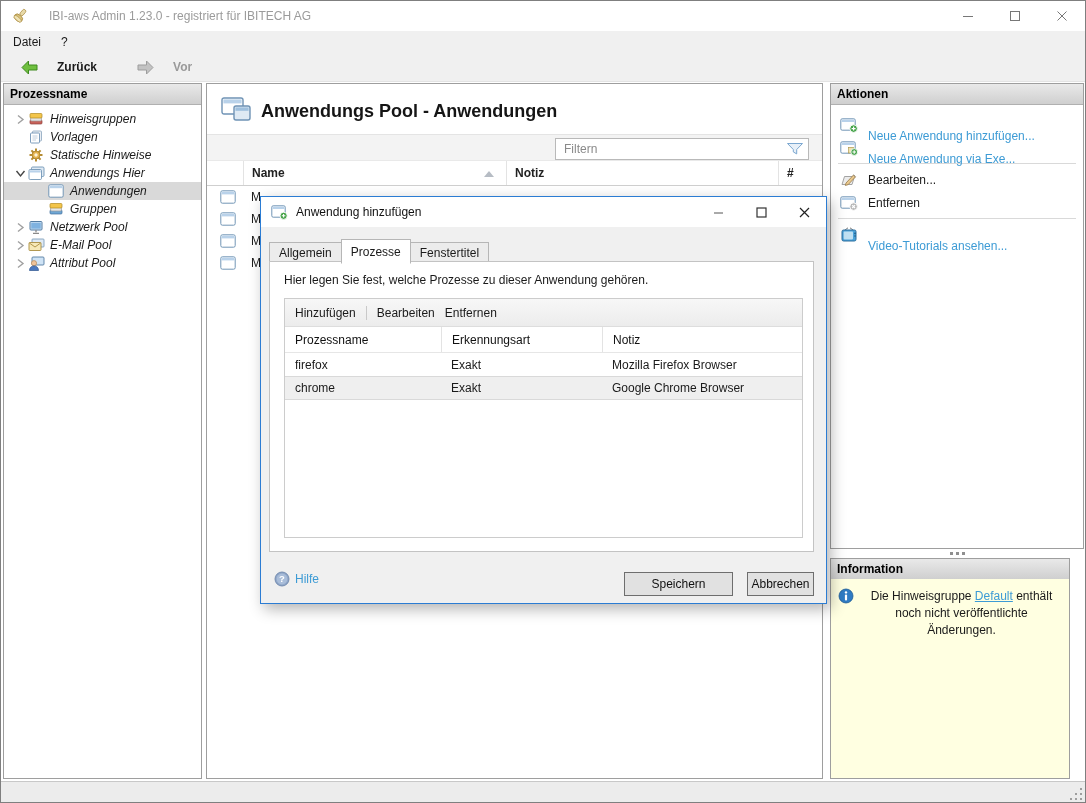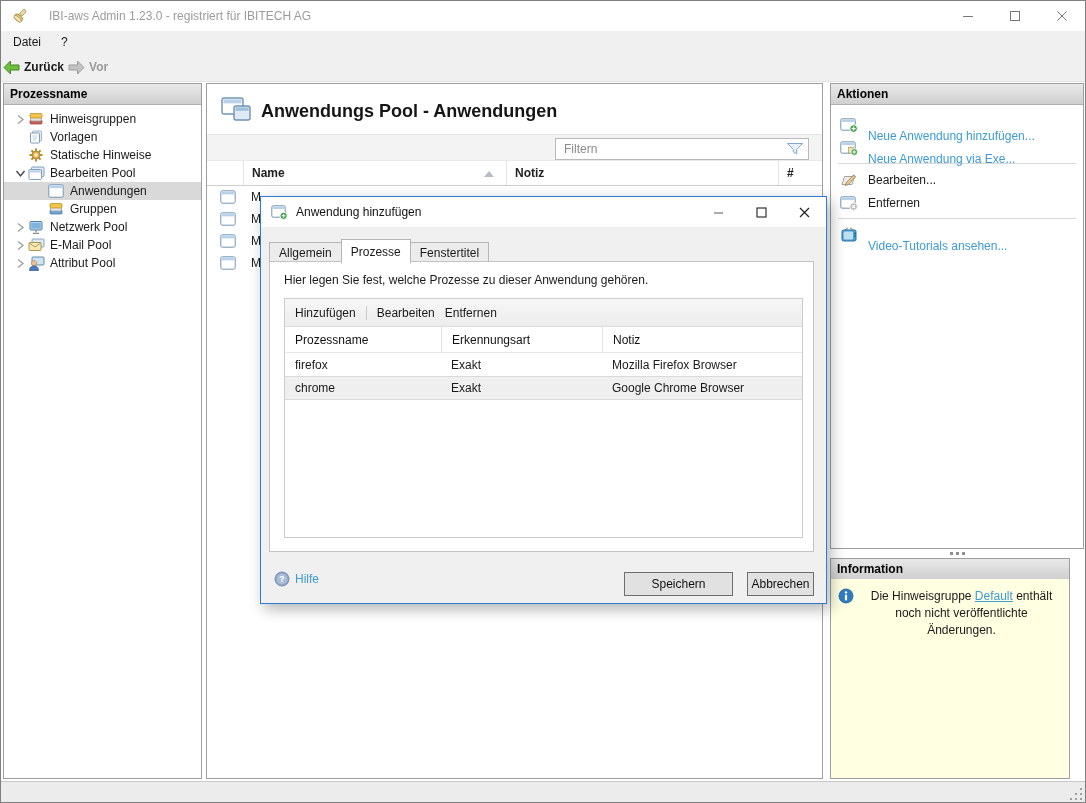--- a/index.html
+++ b/index.html
@@ -12,39 +12,39 @@
   
   .titlebar{position:absolute;left:0;top:0;width:100%;height:30px;background:#fff;display:flex;align-items:center;}
   .titlebar .logo{margin-left:10px;width:18px;height:18px;flex:0 0 auto;}
   .titlebar .title{margin-left:20px;color:#9b9b9b;font-size:12px;}
   .win-controls{position:absolute;right:0;top:0;height:30px;display:flex;}
   .win-btn{width:47px;height:30px;display:flex;align-items:center;justify-content:center;color:#777;}
   
   .menubar{position:absolute;left:0;top:30px;width:100%;height:22px;background:#f0f0f0;display:flex;align-items:center;}
   .menu-item{padding:0 8px;margin-left:4px;}
   .toolbar{position:absolute;left:0;top:52px;width:100%;height:28px;background:#f0f0f0;display:flex;align-items:center;border-bottom:1px solid #e3e3e3;}
-  .tb-btn{display:flex;align-items:center;gap:4px;padding:0 2px;height:24px;}
+  .tb-btn{display:flex;align-items:center;gap:19px;padding:0 20px;height:24px;}
   .tb-btn .lbl{font-weight:600;}
   .tb-btn.disabled .lbl{color:#9a9a9a;font-weight:600;}
   
   .panel{position:absolute;background:#fff;border:1px solid #9e9e9e;box-sizing:border-box;}
   .panel-header{height:20px;background:linear-gradient(#e9e9e9,#cfcfcf);border-bottom:1px solid #b0b0b0;
     font-weight:bold;font-size:12px;display:flex;align-items:center;padding-left:6px;color:#000;}
   .nav-panel{left:2px;top:82px;width:199px;height:696px;}
   .main-panel{left:205px;top:82px;width:617px;height:696px;}
   .actions-panel{left:829px;top:82px;width:254px;height:466px;}
   .info-panel{left:829px;top:557px;width:240px;height:221px;text-align:center;}
   
   .tree{padding-top:5px;}
   .tree-item{height:18px;display:flex;align-items:center;position:relative;}
   .tree-item .expander{width:16px;height:16px;margin-left:8px;display:flex;align-items:center;justify-content:center;flex:0 0 auto;}
   .tree-item .spacer0{width:24px;flex:0 0 auto;}
   .tree-item.lvl1 .spacer1{width:44px;flex:0 0 auto;}
   .tree-icon{width:17px;height:16px;margin-right:5px;display:flex;align-items:center;flex:0 0 auto;}
-  .tree-label{white-space:nowrap;}
+  .tree-label{white-space:nowrap;font-style:italic;}
   .tree-item.selected{background:#d9d9d9;}
   
   .main-title-row{position:absolute;left:0;top:0;width:100%;height:50px;}
   .main-title-icon{position:absolute;left:14px;top:13px;}
   .main-title{position:absolute;left:54px;top:17px;font-size:18px;font-weight:600;color:#151515;white-space:nowrap;}
   .filter-strip{position:absolute;left:0;top:50px;width:100%;height:27px;background:#f3f3f3;border-top:1px solid #e4e4e4;border-bottom:1px solid #e9e9e9;box-sizing:border-box;}
   .filter-box{position:absolute;left:348px;top:3px;width:252px;height:20px;background:#fff;border:1px solid #b9b9b9;display:flex;align-items:center;}
   .filter-input{flex:1;border:none;outline:none;font-family:Liberation Sans, sans-serif;font-size:12px;padding:0 0 0 8px;color:#1a1a1a;background:transparent;}
   .filter-input::placeholder{color:#8a8a8a;opacity:1;}
   .filter-funnel{width:18px;height:14px;margin-right:4px;flex:0 0 auto;}
@@ -206,21 +206,21 @@
               <path d="M1.5 2 5.5 7 9.5 2" fill="none" stroke="#444" stroke-width="1.4"></path>
             </svg>
         </span>
         <span class="tree-icon">
           <svg width="17" height="15" viewBox="0 0 17 15">
             <rect x="3.5" y="1" width="12.5" height="9.5" rx="1.2" fill="#dfeaf4" stroke="#7195b5" stroke-width="0.9"></rect>
             <rect x="1" y="3.5" width="12.5" height="10" rx="1.2" fill="#ffffff" stroke="#7195b5" stroke-width="0.9"></rect>
             <rect x="1.8" y="4.3" width="10.9" height="2.2" fill="#b9d2ea"></rect>
           </svg>
         </span>
-        <span class="tree-label">Bearbeiten Pool</span>
+        <span class="tree-label">Anwendungs Hier</span>
       </div>
 
       <div class="tree-item lvl1 selected">
         <span class="spacer1"></span>
         <span class="tree-icon">
           <svg width="16" height="14" viewBox="0 0 16 14">
             <rect x="0.8" y="0.8" width="14.4" height="12.4" rx="1.4" fill="#ffffff" stroke="#7195b5" stroke-width="1"></rect>
             <rect x="1.6" y="1.6" width="12.8" height="2.6" fill="#b9d2ea"></rect>
           </svg>
         </span>

